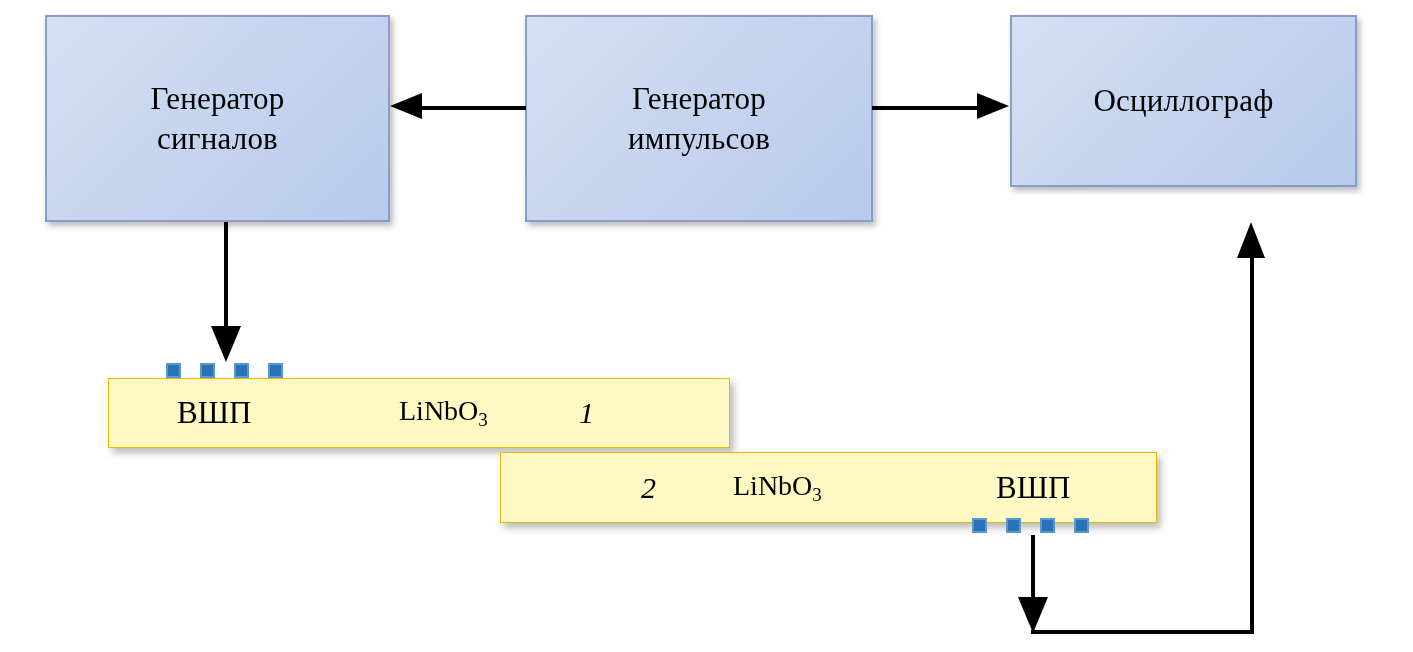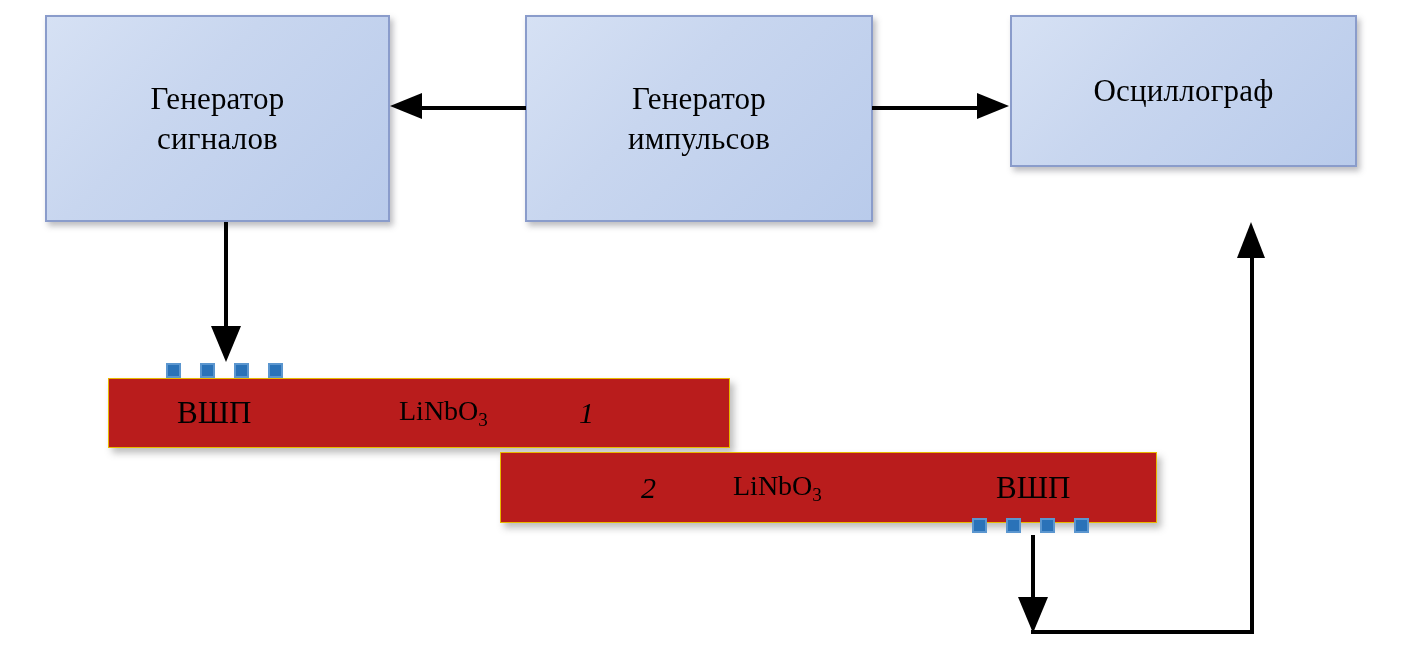--- a/index.html
+++ b/index.html
@@ -31,27 +31,27 @@
   .inst-label {
     color: #000000;
     font-size: 31px;
     line-height: 1.27;
     letter-spacing: 0.2px;
     white-space: pre-line;
   }
 
   #box-signal-generator { left: 45px;   top: 15px;  width: 345px; height: 207px; }
   #box-pulse-generator  { left: 525px;  top: 15px;  width: 348px; height: 207px; }
-  #box-oscilloscope     { left: 1010px; top: 15px;  width: 347px; height: 152px; }
+  #box-oscilloscope     { left: 1010px; top: 15px;  width: 347px; height: 172px; }
 
   
   .substrate {
     position: absolute;
     box-sizing: border-box;
-    background: #b91c1c;
+    background: #fef9c3;
     border: 1.5px solid #e8b800;
     box-shadow: 4px 5px 7px rgba(90, 90, 90, 0.40);
   }
   #substrate-top {
     left: 108px; top: 378px; width: 622px; height: 70px;
     z-index: 3;
   }
   #substrate-bottom {
     left: 500px; top: 452px; width: 657px; height: 71px;
     z-index: 5;

